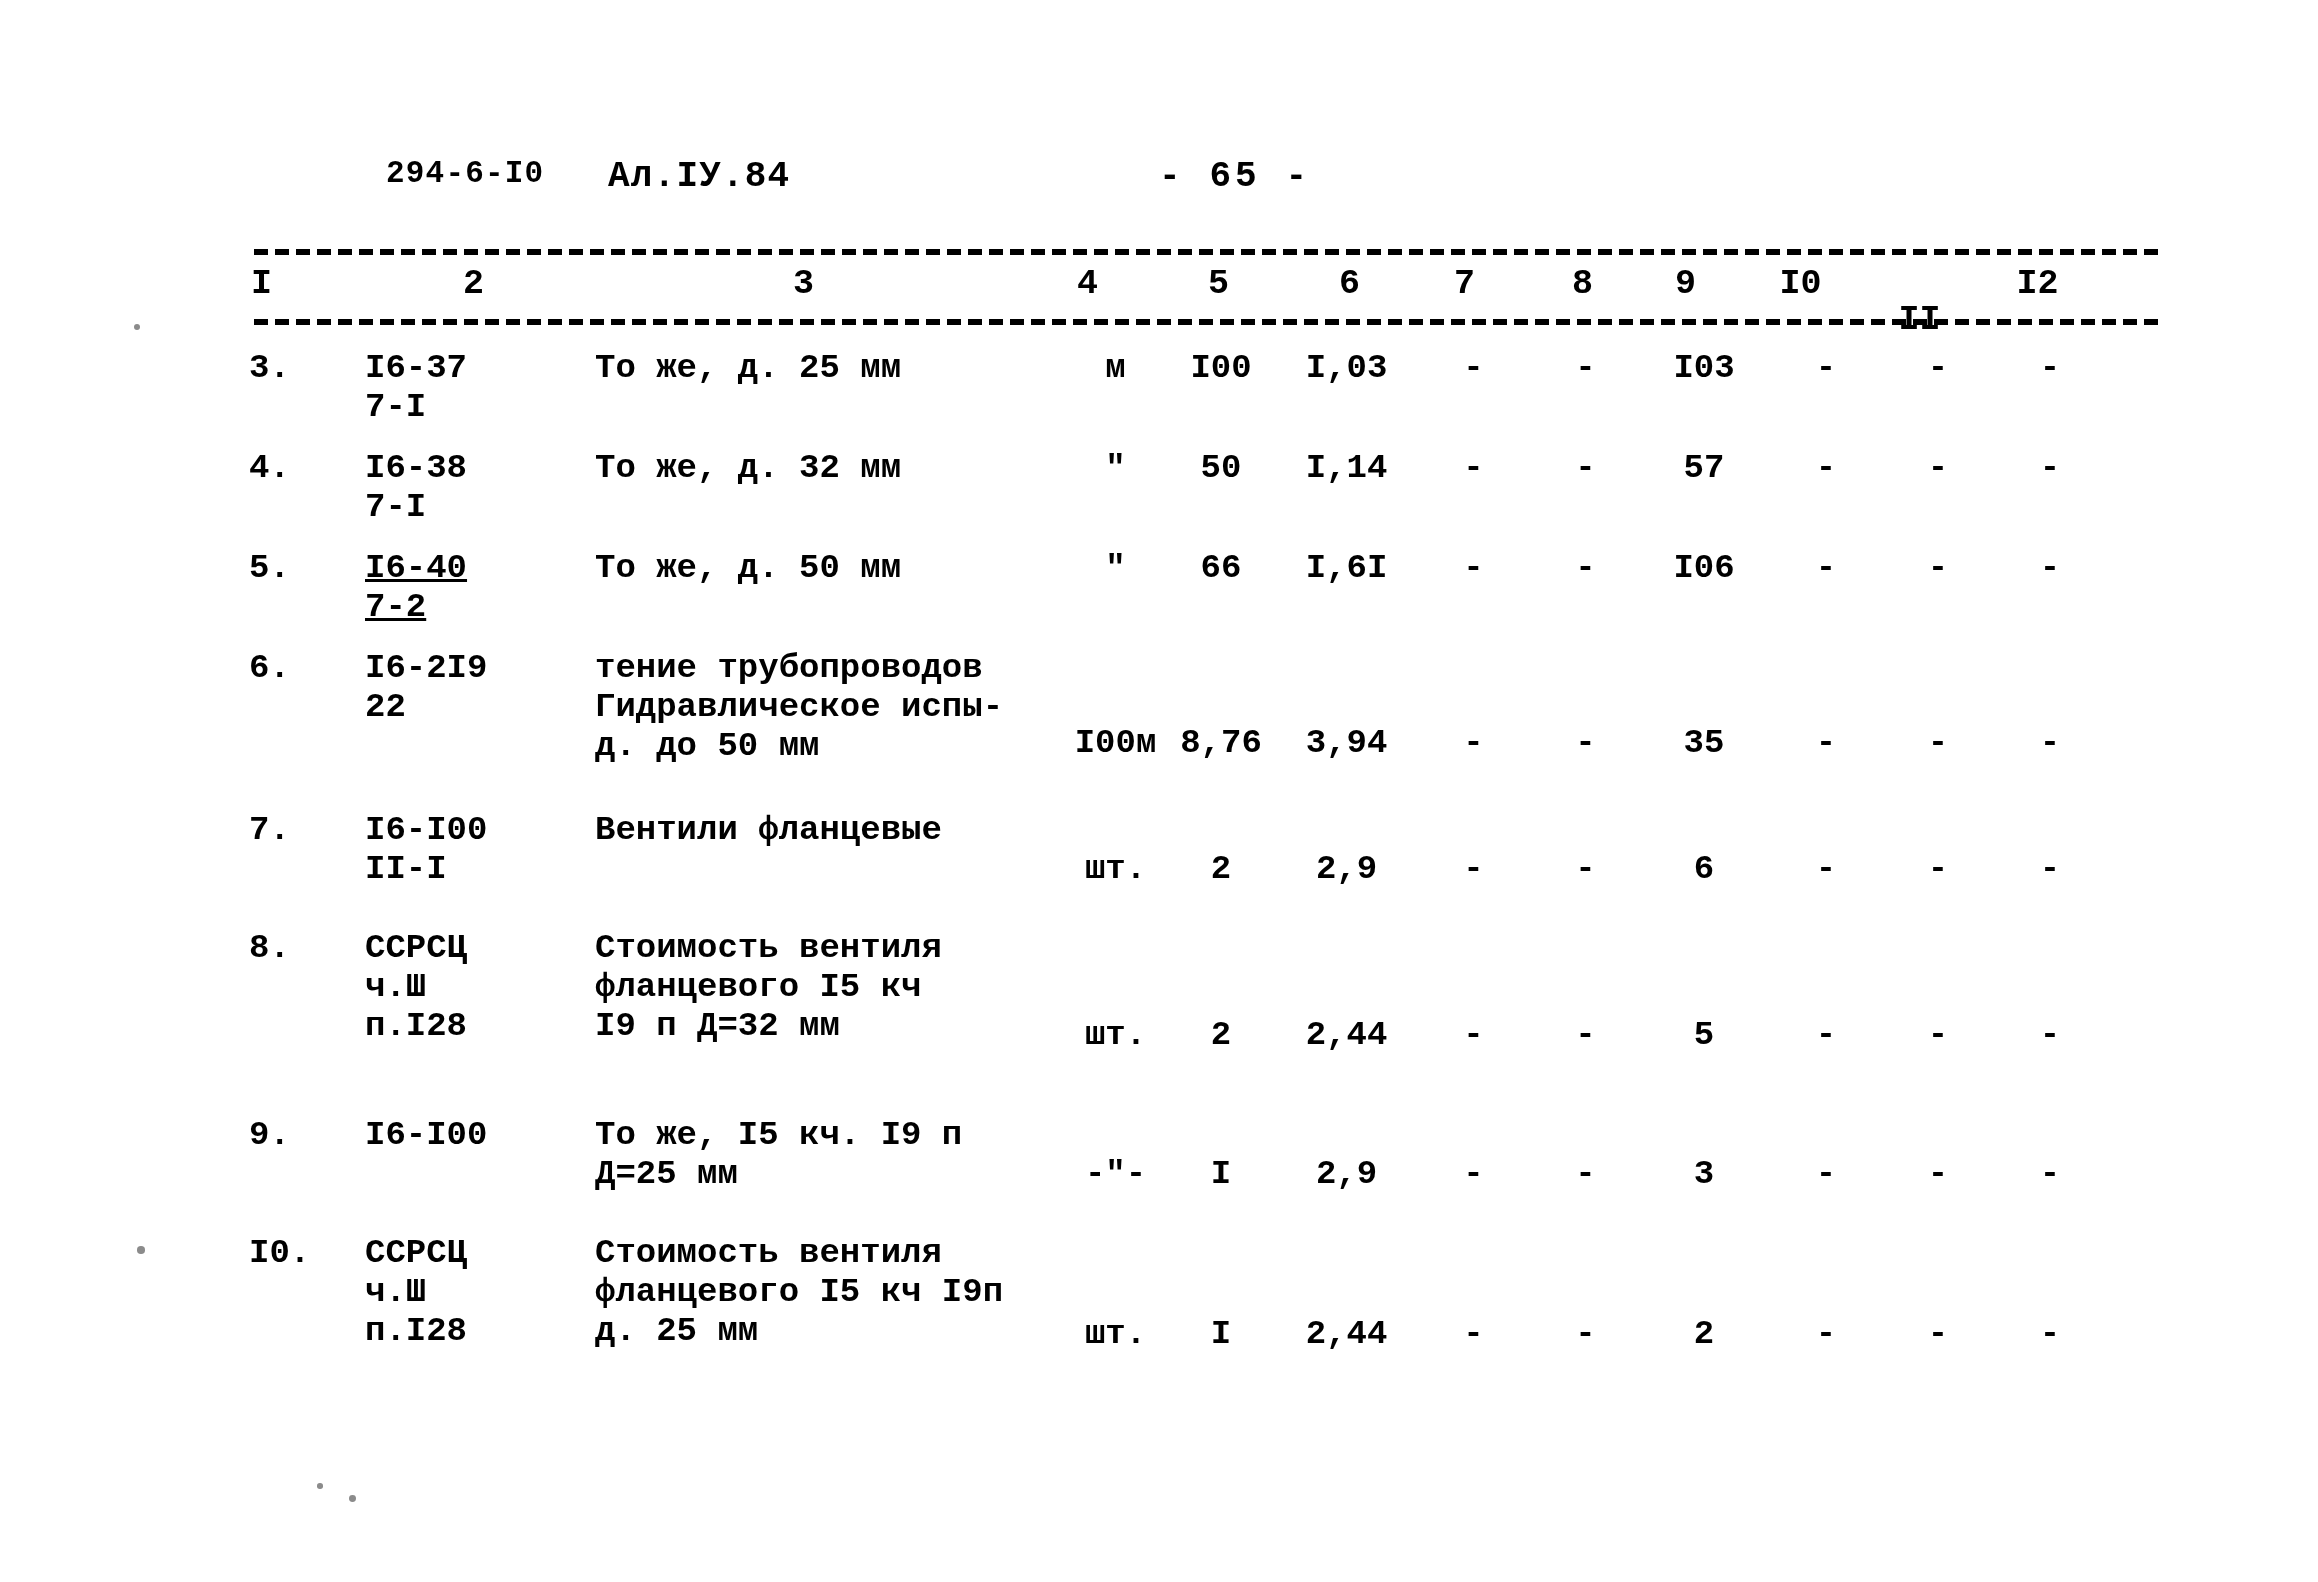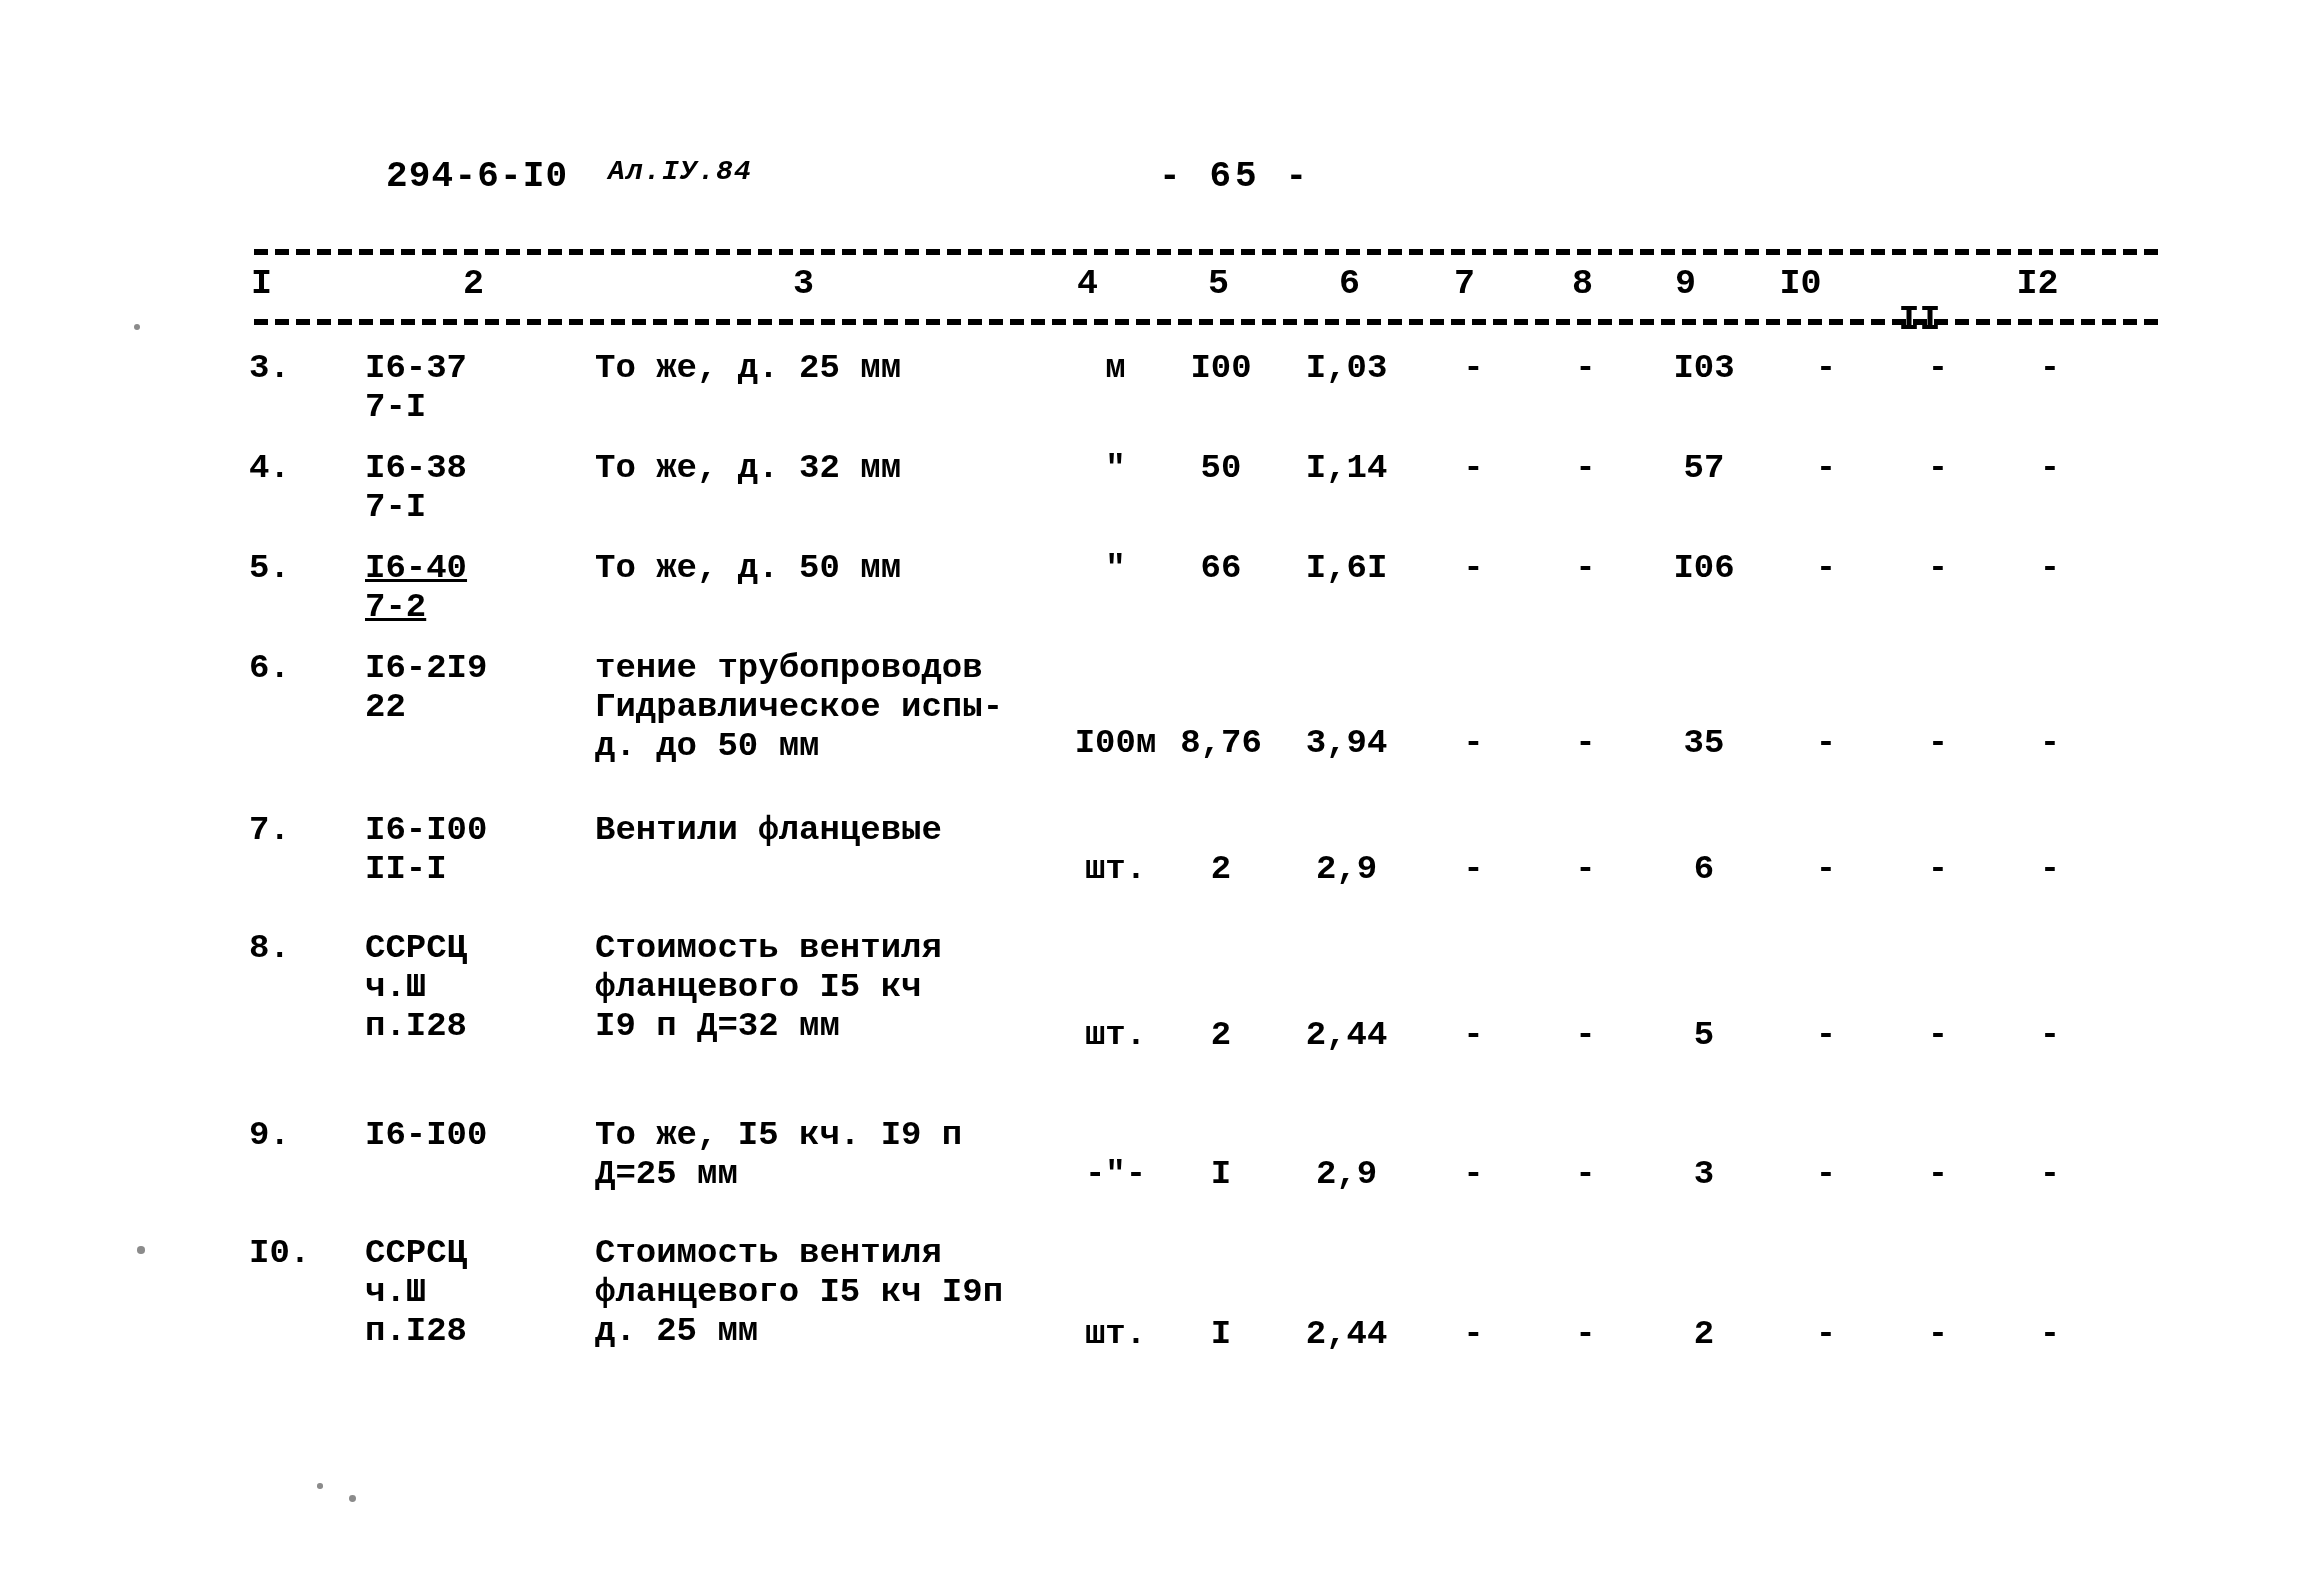--- a/index.html
+++ b/index.html
@@ -24,34 +24,33 @@
     position: absolute;
     top: 156px;
     left: 0;
     width: 2319px;
     height: 56px;
   }
   .doc-code {
     position: absolute;
     left: 386px;
     top: 0;
+    font-size: 31px;
+    letter-spacing: 1.2px;
+    font-weight: 700;
+    white-space: nowrap;
+  }
+  .doc-album {
+    position: absolute;
+    left: 608px;
+    top: 0;
     font-size: 36px;
     letter-spacing: 1.2px;
     font-weight: 700;
     white-space: nowrap;
-  }
-  .doc-album {
-    position: absolute;
-    left: 608px;
-    top: 0;
-    font-size: 28px;
-    letter-spacing: 1.2px;
-    font-weight: 700;
-    white-space: nowrap;
-    font-style: italic;
   }
   .page-number {
     position: absolute;
     left: 1159px;
     top: 0;
     font-size: 36px;
     letter-spacing: 3.7px;
     font-weight: 700;
     white-space: nowrap;
   }

